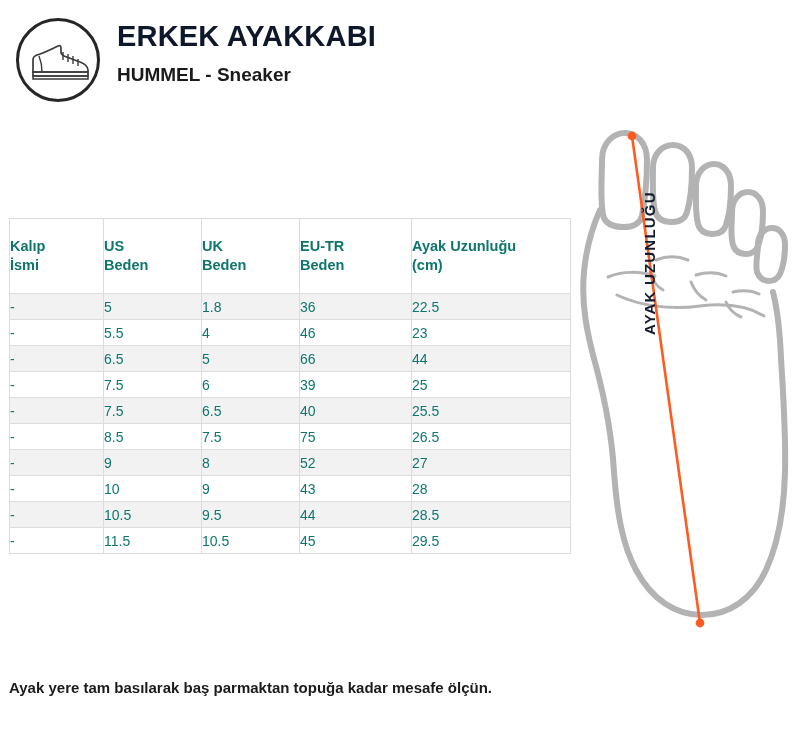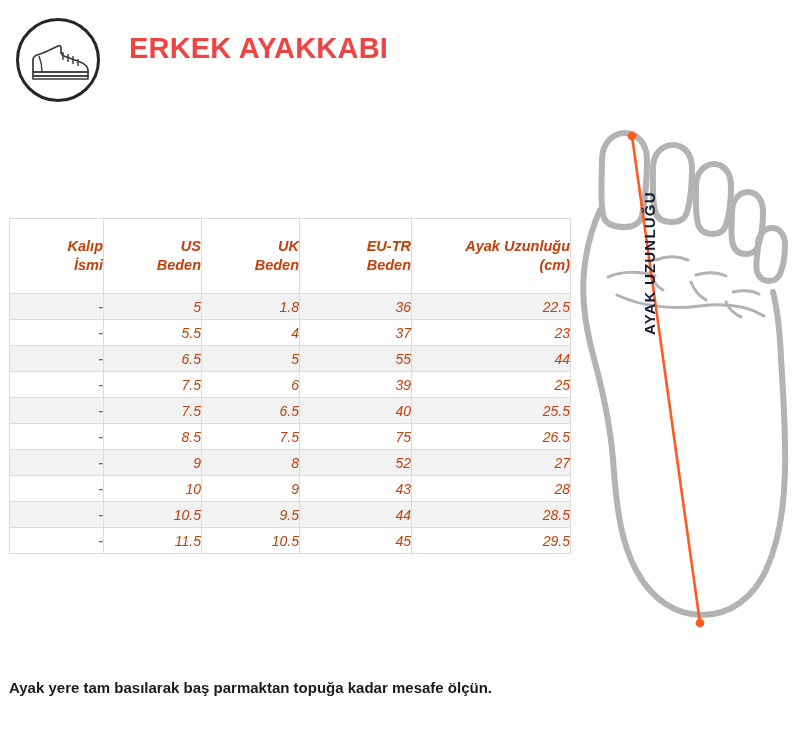--- a/index.html
+++ b/index.html
@@ -41,24 +41,24 @@
   }
   #title-block {
     position: absolute;
     left: 117px;
     top: 18px;
     width: 560px;
   }
   #page-title {
     font-size: 29px;
     font-weight: bold;
-    color: #ef4444;
+    color: #0f172a;
     letter-spacing: 0.2px;
     line-height: 36px;
-    margin: 12px;
+    margin: 0;
     white-space: nowrap;
   }
   #page-subtitle {
     font-size: 19px;
     font-weight: bold;
     color: #1a1a1a;
     line-height: 26px;
     margin: 8px 0 0 0;
     white-space: nowrap;
   }
@@ -69,25 +69,24 @@
     left: 9px;
     top: 218px;
     width: 561px;
     border-collapse: collapse;
     table-layout: fixed;
     font-size: 14px;
   }
   #size-table th,
   #size-table td {
     border: 1px solid #dcdcdc;
-    text-align: right;
+    text-align: left;
     vertical-align: middle;
     padding: 0;
-    color: #c2410c;
-    font-style: italic;
+    color: #0f766e;
   }
   #size-table thead th {
     height: 74px;
     font-weight: bold;
     font-size: 14.5px;
     background: #ffffff;
     line-height: 19px;
   }
   #size-table tbody td {
     height: 25px;
@@ -165,20 +164,21 @@
       <path d="M9 13 C11 18 12 23 12 29" stroke="#3a3a3a" stroke-width="1.4" fill="none"></path>
       <path d="M33 9 L33 17" stroke="#3a3a3a" stroke-width="1.4"></path>
       <path d="M38 11 L38 19" stroke="#3a3a3a" stroke-width="1.4"></path>
       <path d="M43 13 L43 21" stroke="#3a3a3a" stroke-width="1.4"></path>
       <path d="M48 16 L48 23" stroke="#3a3a3a" stroke-width="1.4"></path>
     </svg>
   </div>
 
   <div id="title-block">
     <div id="page-title">ERKEK AYAKKABI</div>
+    <div id="page-subtitle">HUMMEL - Sneaker</div>
   </div>
 </div>
 
 <table id="size-table">
   <colgroup>
     <col class="col-name">
       <col class="col-us">
       <col class="col-uk">
     <col class="col-eu">
       <col class="col-len">
@@ -212,28 +212,28 @@
         <td>-</td>
         <td>5</td>
         <td>1.8</td>
         <td>36</td>
         <td>22.5</td>
       </tr>
       <tr class="row-even">
         <td>-</td>
         <td>5.5</td>
         <td>4</td>
-        <td>37</td>
+        <td>46</td>
         <td>23</td>
       </tr>
       <tr class="row-odd">
         <td>-</td>
         <td>6.5</td>
         <td>5</td>
-        <td>55</td>
+        <td>66</td>
         <td>44</td>
       </tr>
       <tr class="row-even">
         <td>-</td>
         <td>7.5</td>
         <td>6</td>
         <td>39</td>
         <td>25</td>
       </tr>
       <tr class="row-odd">

